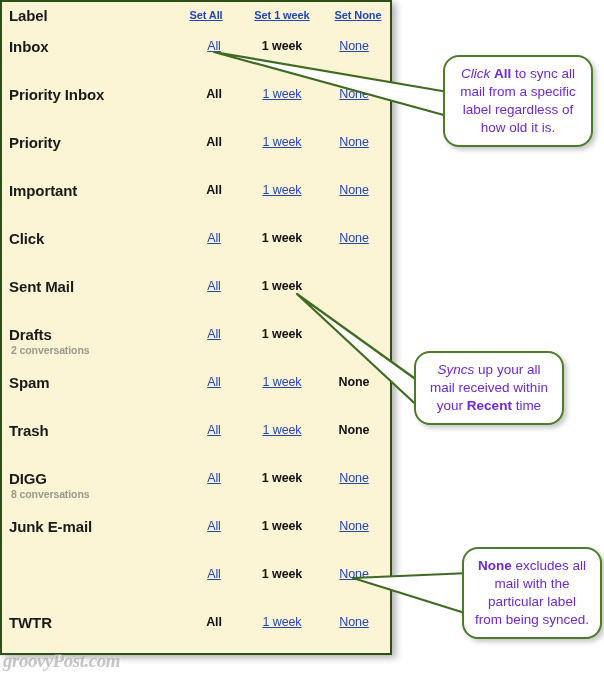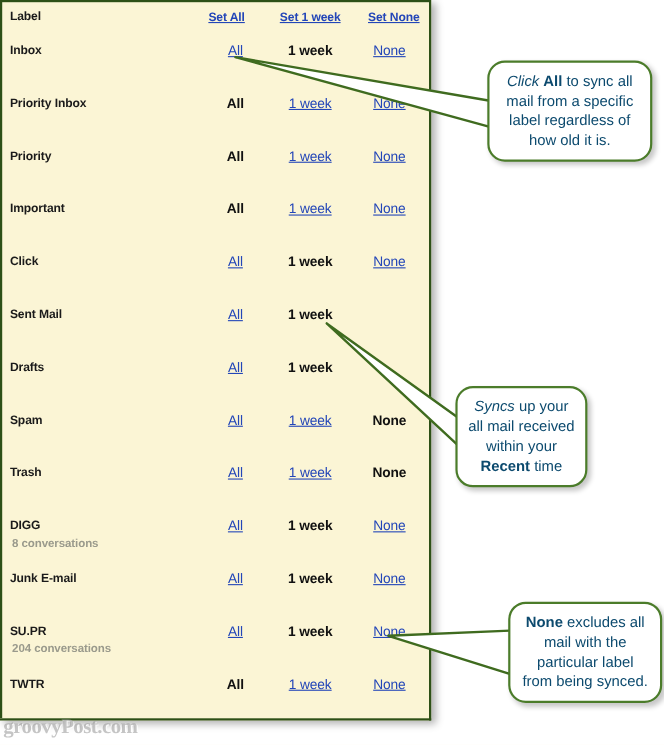--- a/index.html
+++ b/index.html
@@ -61,21 +61,21 @@
 
   .lbl-cell {
     position: absolute;
     left: 9px;
     top: 8px;
     width: 190px;
   }
   .row.header .lbl-cell { top: 8px; }
 
   .lbl-name {
-    font-size: 11px;
+    font-size: 15px;
     font-weight: bold;
     color: #1a1a1a;
     line-height: 15px;
     letter-spacing: -0.1px;
   }
   .lbl-sub {
     font-size: 10.5px;
     color: #9a9a8c;
     line-height: 13px;
     margin-top: 2px;
@@ -118,48 +118,49 @@
     font-weight: bold;
     text-decoration: none;
   }
 
   
   #watermark {
     position: absolute;
     left: 3px;
     top: 650px;
     font-size: 19px;
+    font-style: italic;
     font-family: "Liberation Serif", serif;
     font-weight: bold;
     color: rgba(150,150,150,0.55);
     text-shadow: 1px 1px 0 rgba(255,255,255,0.85);
     letter-spacing: -0.5px;
     user-select: none;
   }
 
   
   .callout {
     position: absolute;
     box-sizing: border-box;
     background: #ffffff;
     border: 2px solid #4b7c2a;
     border-radius: 16px;
     box-shadow: 3px 3px 5px rgba(0,0,0,0.22);
     text-align: center;
     font-size: 13.5px;
     line-height: 18px;
-    color: #0c4a6e;
+    color: #6d28d9;
     padding: 8px 9px;
     z-index: 5;
   }
   .callout i { font-style: italic; }
   .callout b { font-weight: bold; }
 
   #callout-1 { left: 443px; top: 55px;  width: 150px; }
-  #callout-2 { left: 414px; top: 351px; width: 120px; }
+  #callout-2 { left: 414px; top: 351px; width: 150px; }
   #callout-3 { left: 462px; top: 547px; width: 140px; }
 
   
   #arrows {
     position: absolute;
     left: 0; top: 0;
     width: 604px; height: 677px;
     pointer-events: none;
     z-index: 4;
   }
@@ -221,20 +222,21 @@
         <div class="lbl-cell">
           <div class="lbl-name">Sent Mail</div>
         </div>
         <div class="opt col-all"><span class="link">All</span></div>
         <div class="opt col-week"><span class="active">1 week</span></div>
         <div class="opt col-none"></div>
       </div>
       <div class="row">
         <div class="lbl-cell">
           <div class="lbl-name">Drafts</div>
+          <div class="lbl-sub">2 conversations</div>
         </div>
         <div class="opt col-all"><span class="link">All</span></div>
         <div class="opt col-week"><span class="active">1 week</span></div>
         <div class="opt col-none"></div>
       </div>
       <div class="row">
         <div class="lbl-cell">
           <div class="lbl-name">Spam</div>
         </div>
         <div class="opt col-all"><span class="link">All</span></div>
@@ -260,24 +262,20 @@
       </div>
       <div class="row">
         <div class="lbl-cell">
           <div class="lbl-name">Junk E-mail</div>
         </div>
         <div class="opt col-all"><span class="link">All</span></div>
         <div class="opt col-week"><span class="active">1 week</span></div>
         <div class="opt col-none"><span class="link">None</span></div>
       </div>
       <div class="row">
-        <div class="lbl-cell">
-          <div class="lbl-name">SU.PR</div>
-          <div class="lbl-sub">204 conversations</div>
-        </div>
         <div class="opt col-all"><span class="link">All</span></div>
         <div class="opt col-week"><span class="active">1 week</span></div>
         <div class="opt col-none"><span class="link">None</span></div>
       </div>
       <div class="row">
         <div class="lbl-cell">
           <div class="lbl-name">TWTR</div>
         </div>
         <div class="opt col-all"><span class="active">All</span></div>
         <div class="opt col-week"><span class="link">1 week</span></div>

